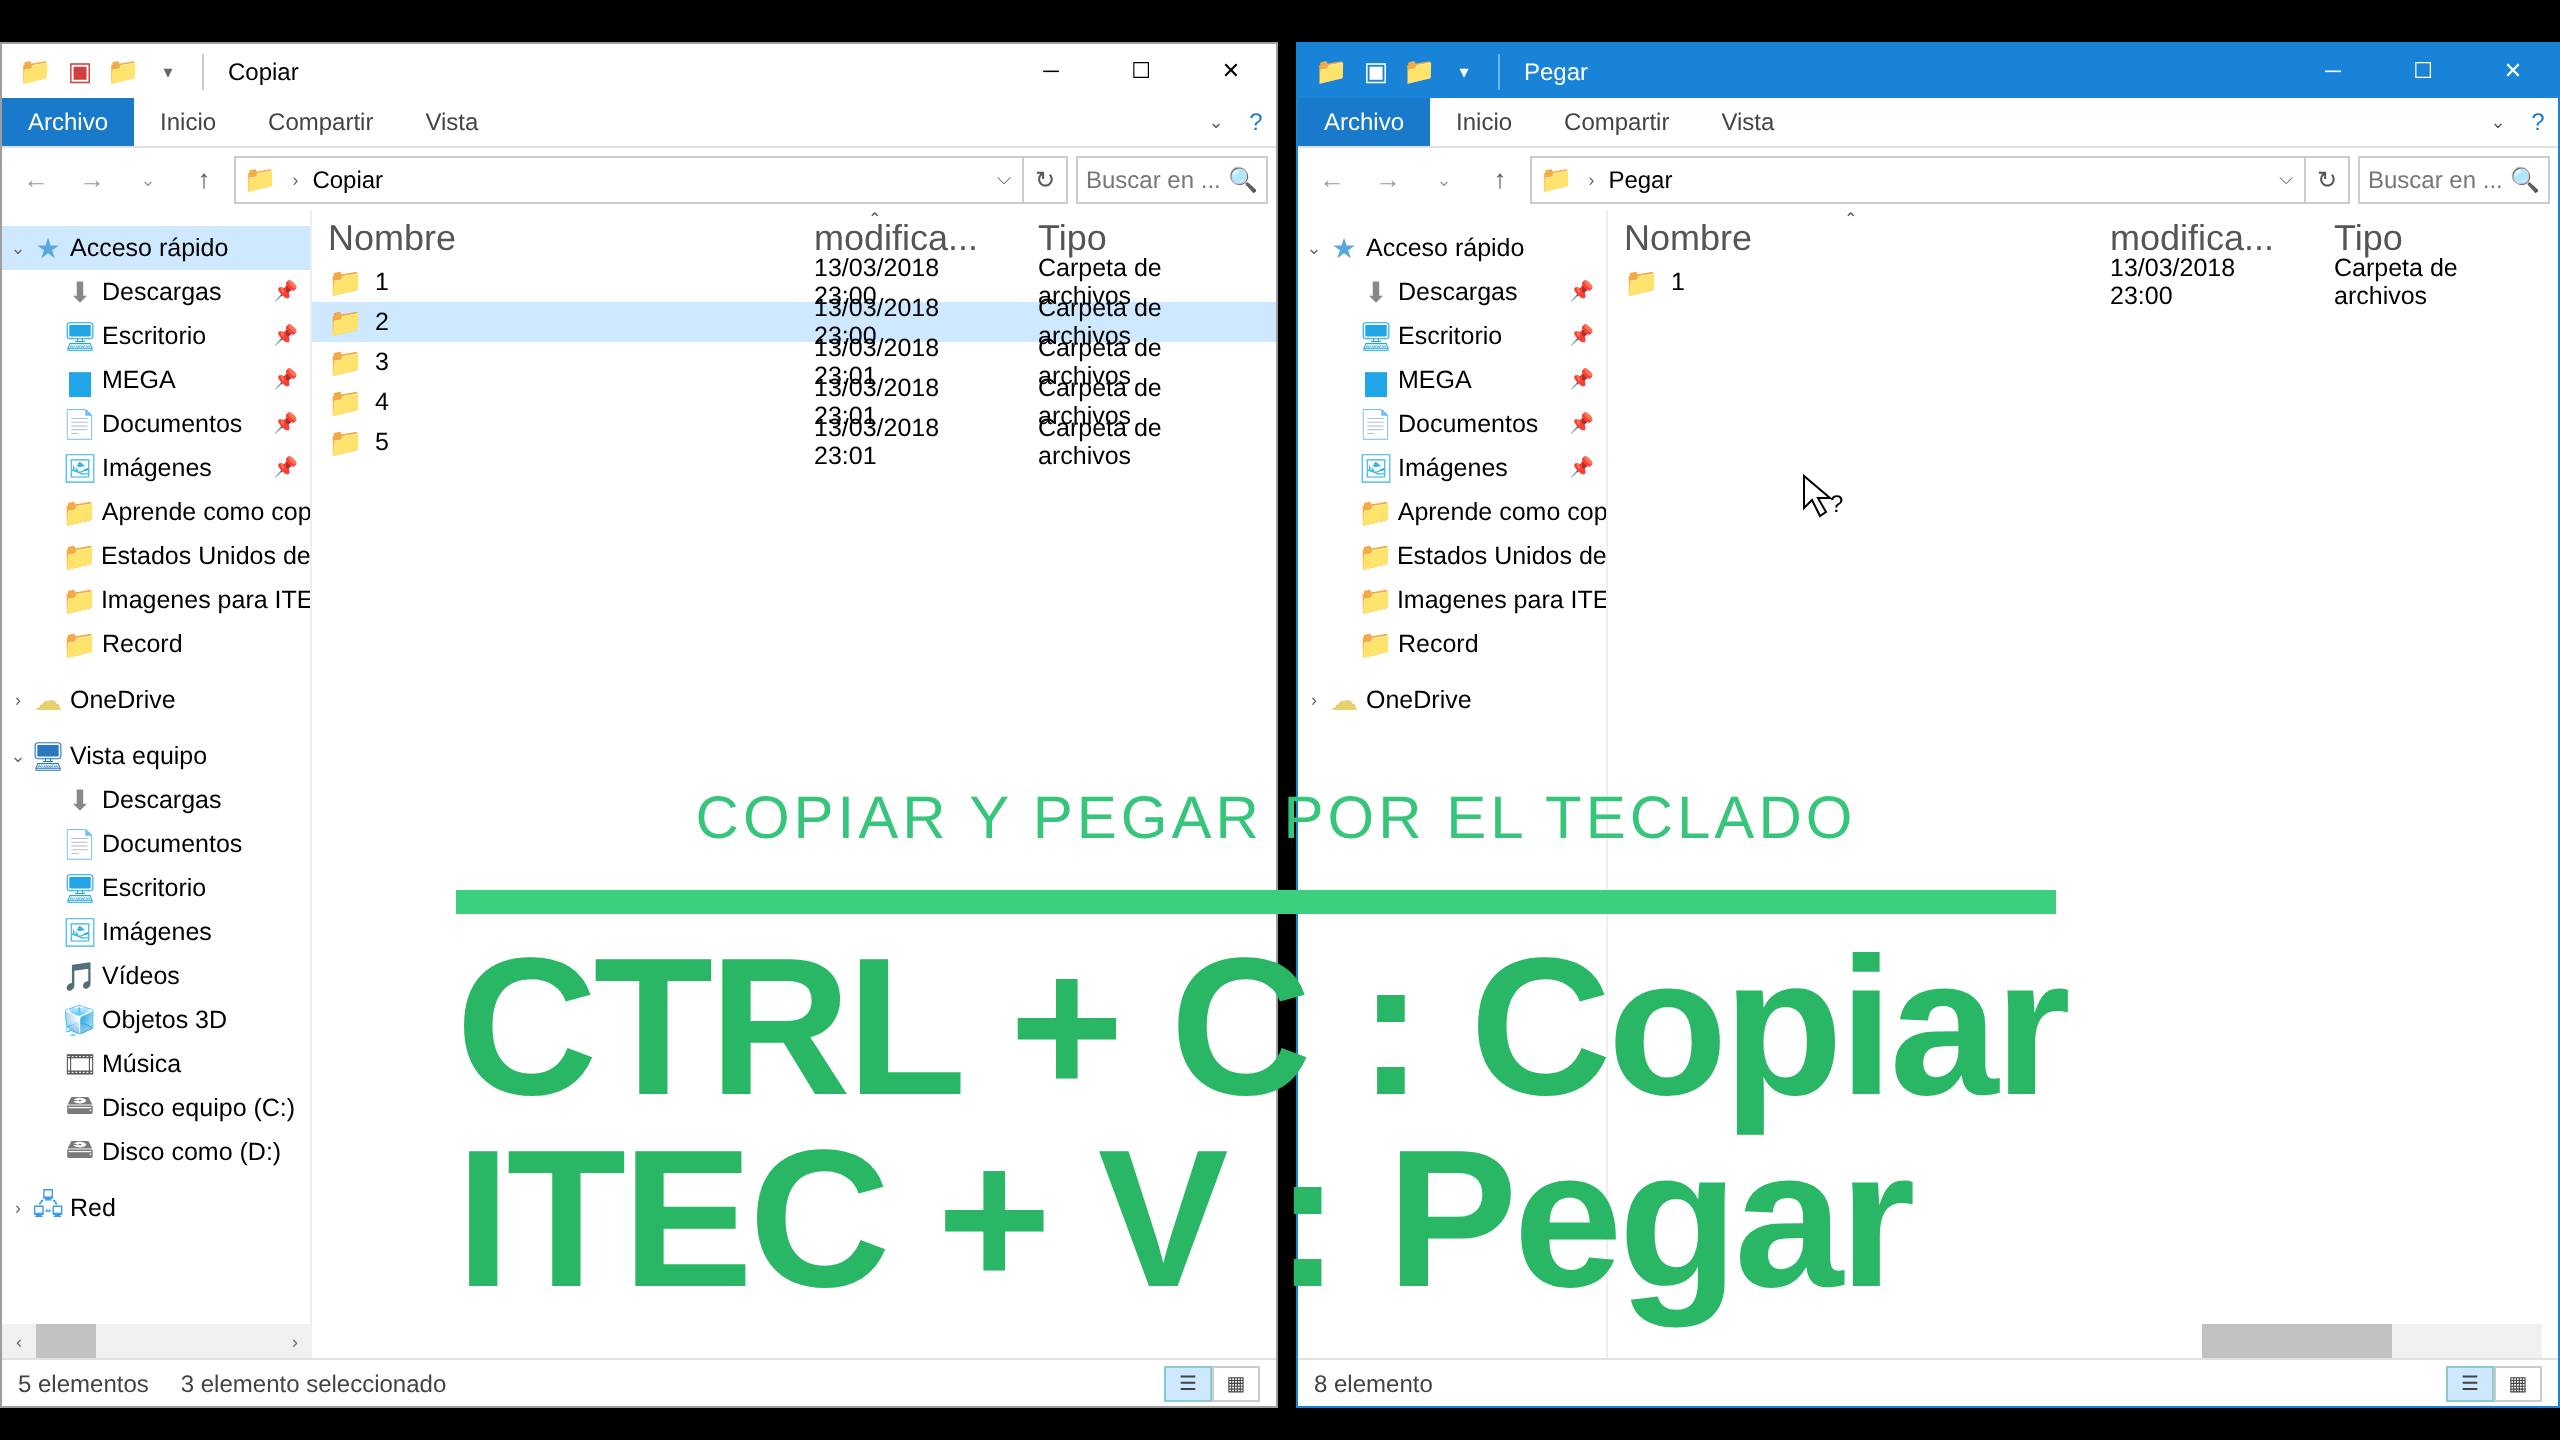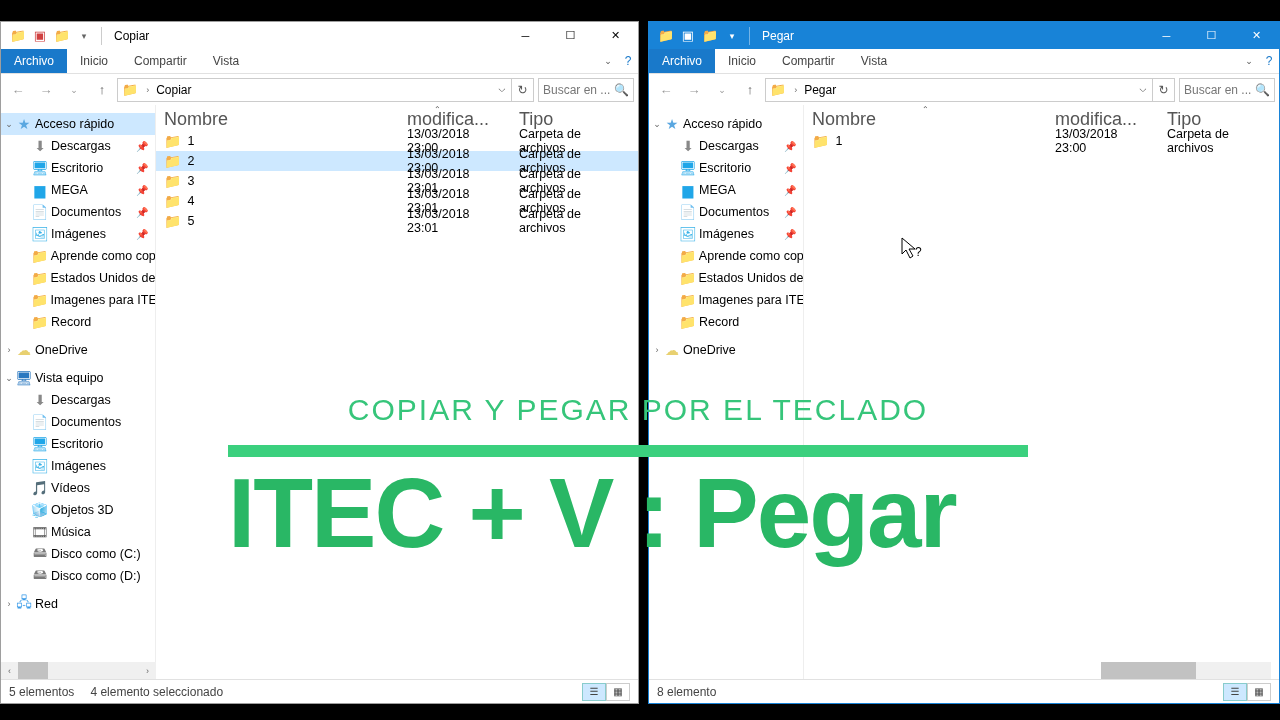--- a/index.html
+++ b/index.html
@@ -248,21 +248,21 @@
       <div class="tree-item lvl1">
           <span class="tree-icon ico-3d">🧊</span>
           <span class="tree-label">Objetos 3D</span>
         </div>
       <div class="tree-item lvl1">
           <span class="tree-icon ico-video">🎞</span>
           <span class="tree-label">Música</span>
         </div>
       <div class="tree-item lvl1">
           <span class="tree-icon ico-drive">🖴</span>
-          <span class="tree-label">Disco como (C:)</span>
+          <span class="tree-label">Disco equipo (C:)</span>
         </div>
       <div class="tree-item lvl1">
           <span class="tree-icon ico-drive">🖴</span>
           <span class="tree-label">Disco como (D:)</span>
         </div>
 
       <div class="tree-item lvl0">
           <span class="tree-caret">›</span>
           <span class="tree-icon ico-net">🖧</span>
           <span class="tree-label">Red</span>
@@ -324,21 +324,21 @@
   <div class="hscroll">
     <div class="arrow">‹</div>
     <div class="track">
         <div class="thumb"></div>
       </div>
     <div class="arrow">›</div>
   </div>
 
   <div class="statusbar">
     <span>5 elementos</span>
-    <span>4 elemento seleccionado</span>
+    <span>3 elemento seleccionado</span>
     <div class="status-views">
       <div class="vbtn active">☰</div>
       <div class="vbtn">▦</div>
     </div>
   </div>
 </div>
 
 <div class="window win-right">
   <div class="titlebar">
     <div class="qat">
@@ -476,14 +476,15 @@
 <div class="cursor">
   <svg width="26" height="26" viewBox="0 0 26 26">
     <path d="M2 2 L2 18 L6 14 L10 22 L13 20 L9 13 L15 13 Z" fill="#fff" stroke="#000" stroke-width="1"></path>
     <text x="15" y="20" font-size="12" fill="#000">?</text>
   </svg>
 </div>
 
 <div class="overlay">
   <div class="ov-heading">COPIAR Y PEGAR POR EL TECLADO</div>
   <div class="ov-bar"></div>
+  <div class="ov-line">CTRL + C : Copiar</div>
   <div class="ov-line">ITEC + V : Pegar</div>
 </div>
 
 </body></html>

